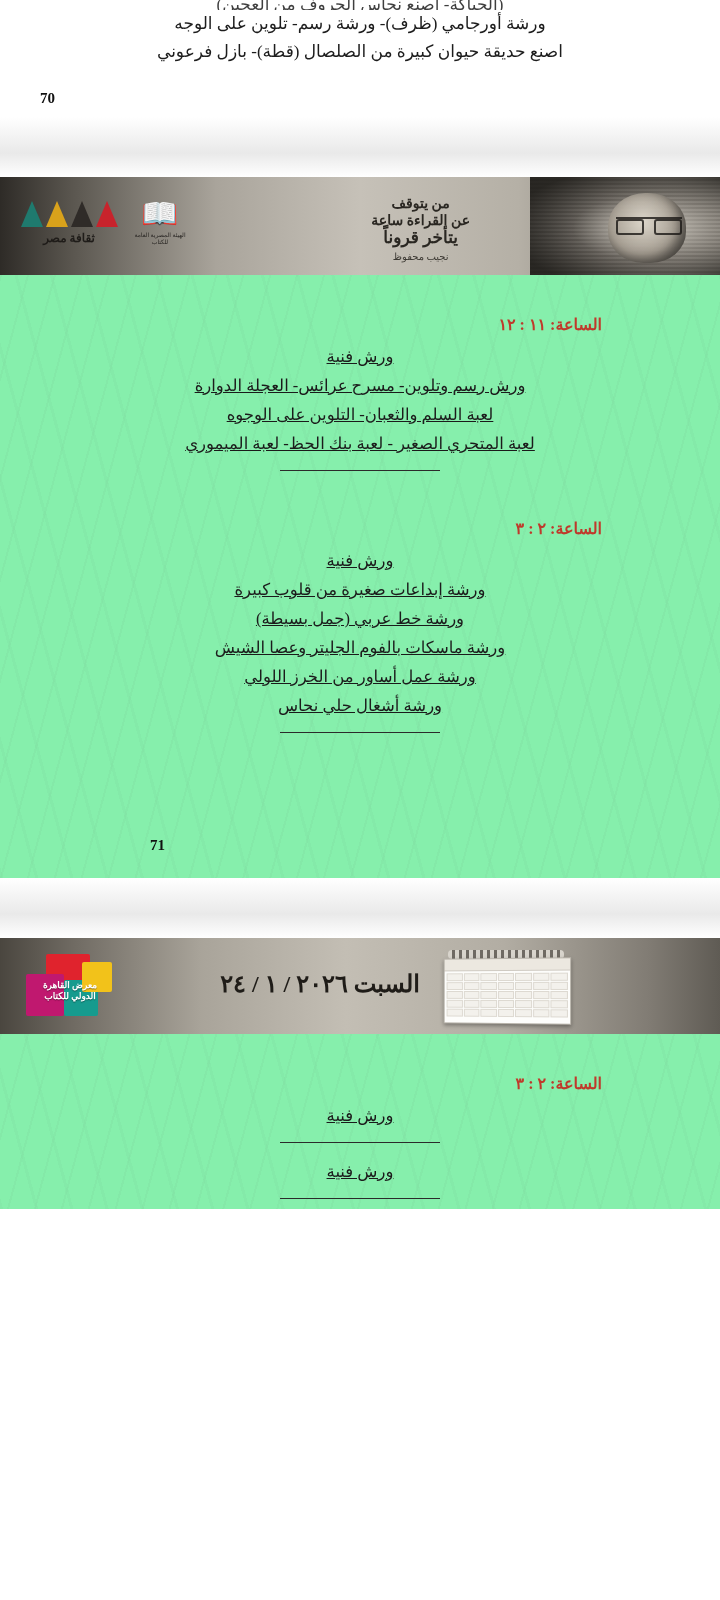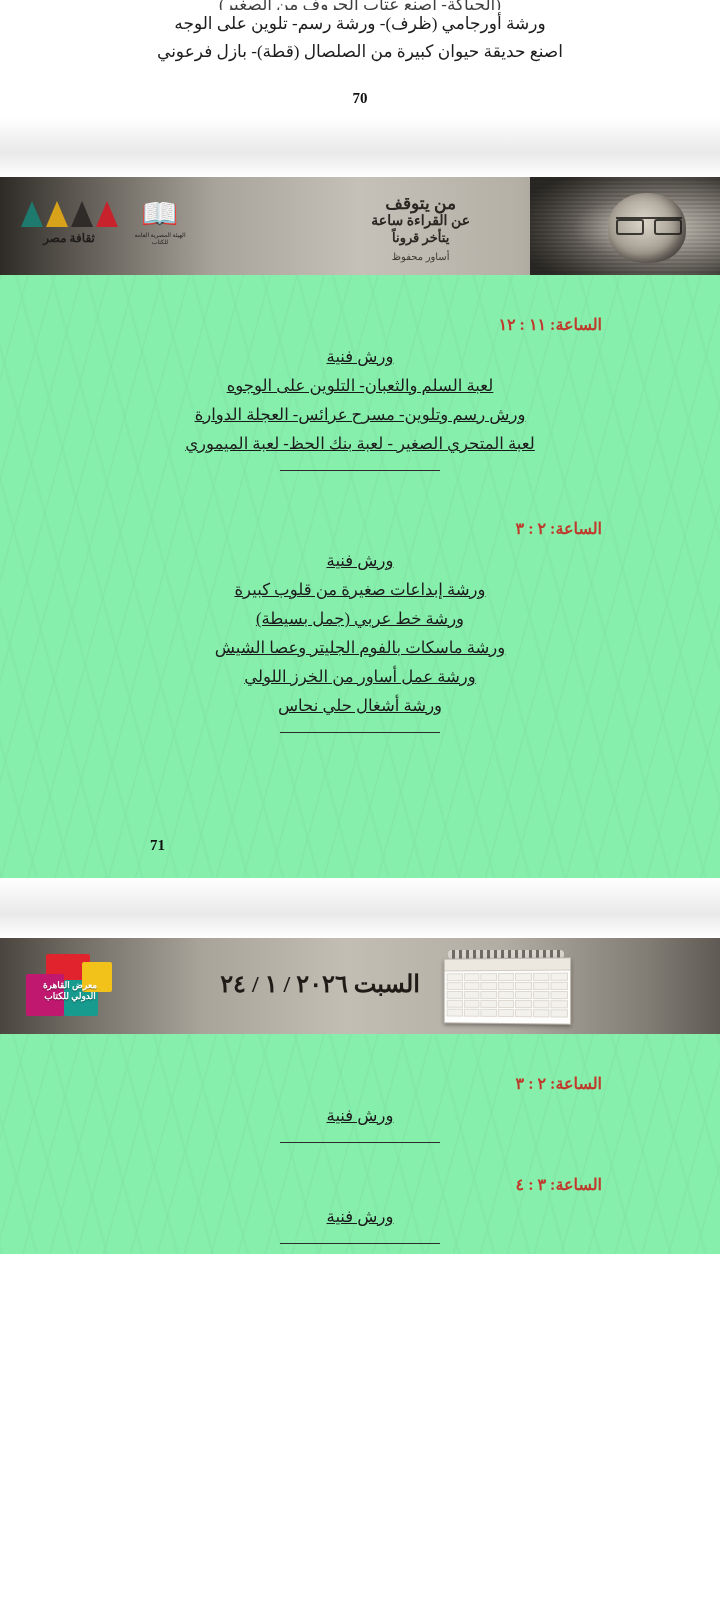--- a/index.html
+++ b/index.html
@@ -43,21 +43,21 @@
     font-weight: bold;
     margin-top: 24px;
     color: #111;
     direction: ltr;
   }
   .page-num.left {
     text-align: left;
     padding-left: 110px;
   }
   .page-num.rightish {
-    text-align: center;
+    text-align: left;
     padding-right: 0;
   }
   
   .gap {
     height: 60px;
     background: linear-gradient(180deg,#ffffff 0%, #f2f2f2 35%, #e9e9e9 60%, #ffffff 100%);
   }
   
   .banner {
     position: relative;
@@ -106,23 +106,23 @@
   .glasses::before { right: 0; }
   .glasses::after { left: 0; }
   .banner-slogan {
     position: absolute;
     right: 250px;
     top: 18px;
     text-align: center;
     color: #2a2722;
     line-height: 17px;
   }
-  .banner-slogan .l1 { font-size: 17px; font-weight: bold; font-family: Liberation Serif, serif; }
+  .banner-slogan .l1 { font-size: 14px; font-weight: bold; font-family: Liberation Serif, serif; }
   .banner-slogan .l2 { font-size: 14px; font-weight: bold; }
-  .banner-slogan .l3 { font-size: 13px; font-weight: bold; }
+  .banner-slogan .l3 { font-size: 17px; font-weight: bold; }
   .banner-slogan .sig {
     font-size: 10px;
     color: #3d3a34;
     margin-top: 2px;
   }
   .banner-logo-book {
     position: absolute;
     left: 128px; top: 22px;
     width: 64px; height: 56px;
     color: #23201c;
@@ -285,38 +285,38 @@
   .spacer-lg { height: 80px; }
   .spacer-md { height: 30px; }
   .spacer-sm { height: 14px; }
 </style>
 </head>
 <body>
 
 <div class="page">
 
   <div class="frag-top">
-    <div class="line clip">(الحباكة- اصنع عتاب الحروف من الصغير)</div>
+    <div class="line clip">(الحباكة- اصنع نحاس الحروف من العجين)</div>
     <div class="line">ورشة أورجامي (ظرف)- ورشة رسم- تلوين على الوجه</div>
     <div class="line">اصنع حديقة حيوان  كبيرة من الصلصال (قطة)- بازل فرعوني</div>
     <div class="page-num rightish">70</div>
   </div>
 
   <div class="gap"></div>
 
   <div class="banner reading">
     <div class="banner-photo">
       <div class="face"></div>
       <div class="glasses"></div>
     </div>
     <div class="banner-slogan">
       <div class="l1">من يتوقف</div>
       <div class="l2">عن القراءة ساعة</div>
       <div class="l3">يتأخر قروناً</div>
-      <div class="sig">أساور محفوظ</div>
+      <div class="sig">نجيب محفوظ</div>
     </div>
     <div class="banner-logo-book">
       <div class="book-glyph">📖</div>
       <div class="book-caption">الهيئة المصرية العامة للكتاب</div>
     </div>
     <div class="banner-logo-culture">
       <div class="tri-row">
         <span class="tri red"></span>
         <span class="tri dark"></span>
         <span class="tri gold"></span>
@@ -325,22 +325,22 @@
       <div class="culture-text">ثقافة مصر</div>
     </div>
   </div>
 
   <div class="sched">
     <div class="watermark"></div>
 
     <div class="time">الساعة: ١١ : ١٢</div>
     <div class="block">
       <div class="item">ورش فنية</div>
+      <div class="item">ورش رسم وتلوين- مسرح عرائس- العجلة الدوارة</div>
       <div class="item">لعبة السلم والثعبان- التلوين على الوجوه</div>
-      <div class="item">ورش رسم وتلوين- مسرح عرائس- العجلة الدوارة</div>
       <div class="item">لعبة المتحري الصغير - لعبة بنك الحظ- لعبة الميموري</div>
       <div class="rule"></div>
     </div>
 
     <div class="spacer-md"></div>
 
     <div class="time">الساعة: ٢ : ٣</div>
     <div class="block">
       <div class="item">ورش فنية</div>
       <div class="item">ورشة إبداعات صغيرة من قلوب كبيرة</div>
@@ -419,20 +419,19 @@
     <div class="watermark"></div>
 
     <div class="time">الساعة: ٢ : ٣</div>
     <div class="block">
       <div class="item">ورش فنية</div>
       <div class="rule"></div>
     </div>
 
     <div class="spacer-sm"></div>
 
-    <div class="time">الساعة: ٣ : ٤</div>
     <div class="block">
       <div class="item">ورش فنية</div>
       <div class="rule"></div>
     </div>
   </div>
 
 </div>
 
 </body></html>

